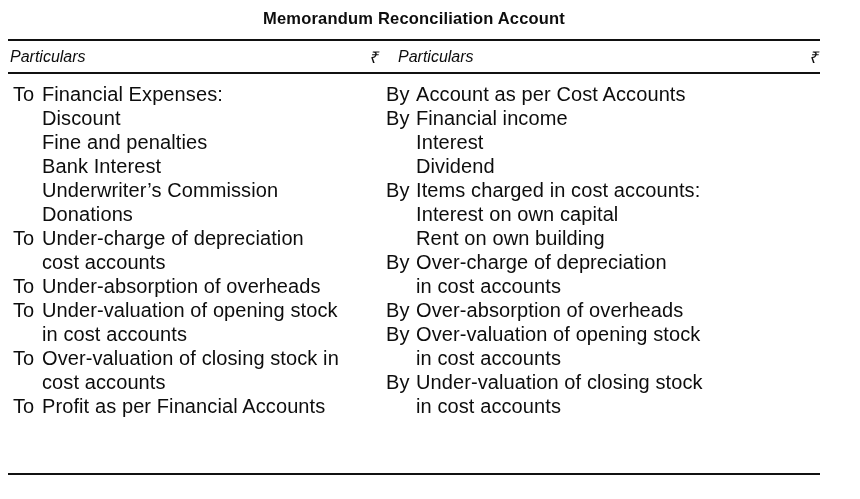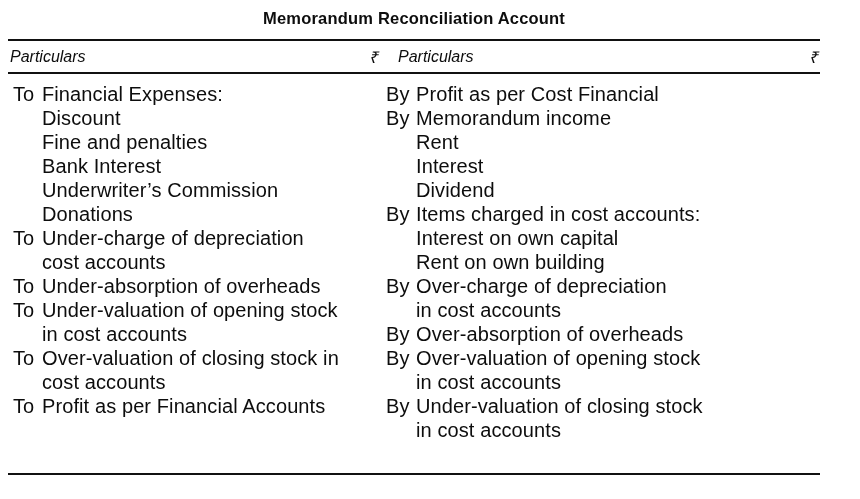--- a/index.html
+++ b/index.html
@@ -163,29 +163,25 @@
           <span class="text">cost accounts</span>
         </div>
         <div class="row">
           <span class="prefix">To</span>
           <span class="text">Profit as per Financial Accounts</span>
         </div>
       </div>
     <div class="col col-credit" id="credit-col">
         <div class="row">
           <span class="prefix">By</span>
-          <span class="text">Profit as per Cost Financial</span>
-        </div>
-        <div class="row">
-          <span class="prefix">By</span>
-          <span class="text">Memorandum income</span>
-        </div>
-        <div class="row">
-          <span class="prefix"></span>
-          <span class="text">Rent</span>
+          <span class="text">Account as per Cost Accounts</span>
+        </div>
+        <div class="row">
+          <span class="prefix">By</span>
+          <span class="text">Financial income</span>
         </div>
         <div class="row">
           <span class="prefix"></span>
           <span class="text">Interest</span>
         </div>
         <div class="row">
           <span class="prefix"></span>
           <span class="text">Dividend</span>
         </div>
         <div class="row">

